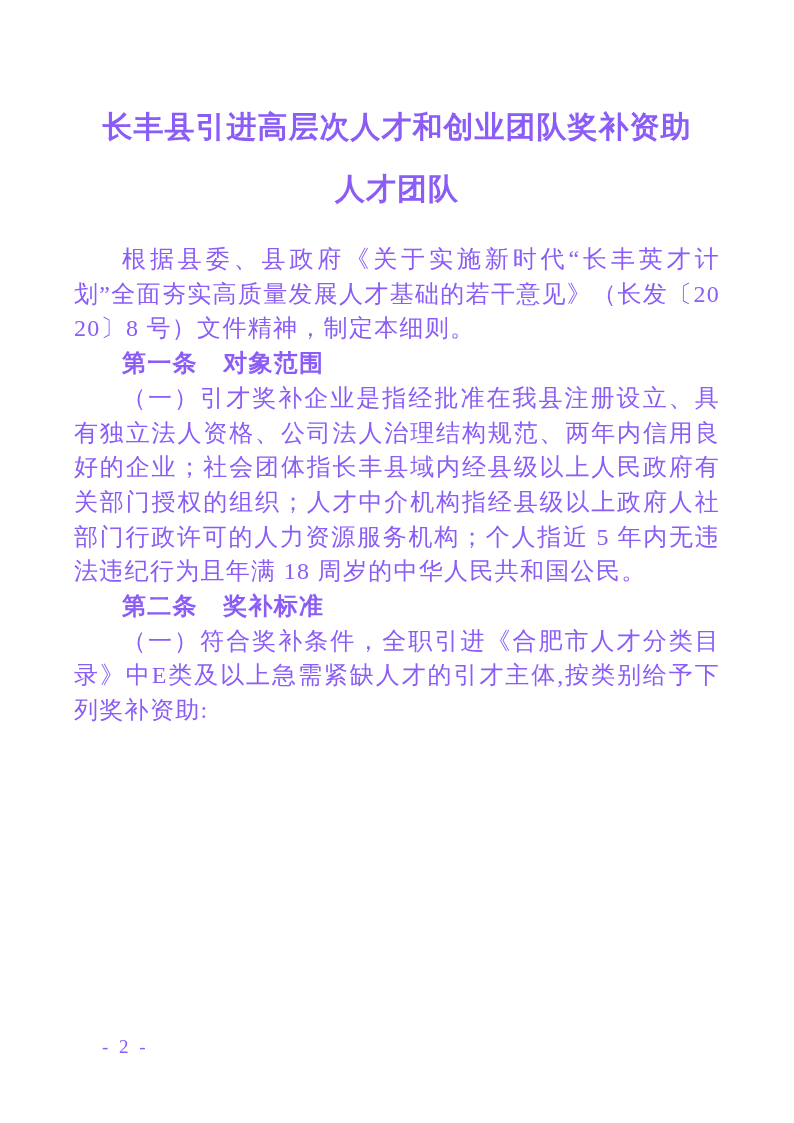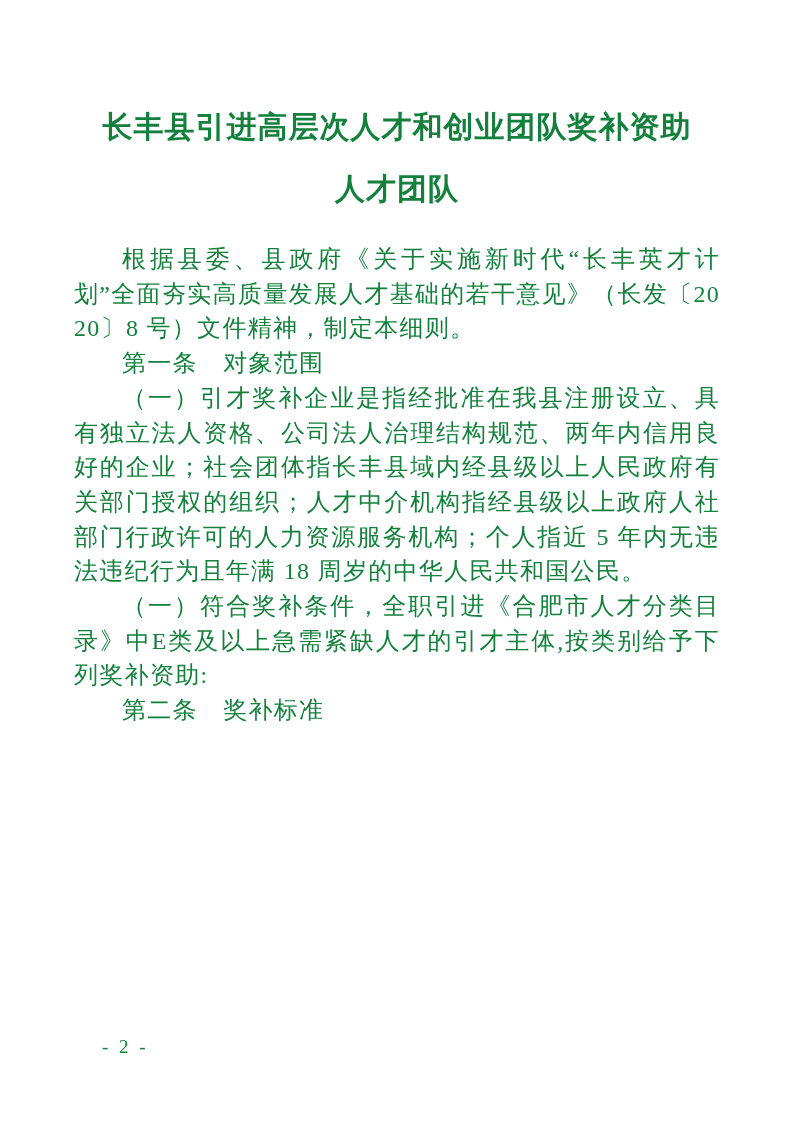--- a/index.html
+++ b/index.html
@@ -5,21 +5,21 @@
   html, body {
     margin: 0;
     padding: 0;
     background: #ffffff;
   }
   .page {
     position: relative;
     width: 794px;
     height: 1123px;
     background: #ffffff;
-    color: #15803d;
+    color: #8b5cf6;
     overflow: hidden;
     font-family: "Liberation Serif", "DejaVu Serif", serif;
   }
   .content {
     position: absolute;
     left: 74px;
     top: 96px;
     width: 646px;
   }
   .title-block {
@@ -37,21 +37,21 @@
     margin: 0;
     font-size: 24px;
     line-height: 34.7px;
     text-indent: 2em;
     text-align: justify;
     text-justify: inter-character;
     letter-spacing: 1.3px;
     word-break: break-all;
   }
   .para.heading {
-    font-weight: normal;
+    font-weight: bold;
     font-family: "Liberation Sans", "DejaVu Sans", sans-serif;
   }
   .page-number {
     position: absolute;
     left: 102px;
     top: 1036px;
     font-size: 19px;
     letter-spacing: 3px;
     font-family: "Liberation Serif", "DejaVu Serif", serif;
   }
@@ -68,22 +68,22 @@
     </div>
 
     <p class="para">根据县委、县政府《关于实施新时代“长丰英才计划”全面夯实高质量发展人才基础的若干意见》（长发〔2020〕8 号）文件精神，制定本细则。</p>
 
     <p class="para heading">第一条　对象范围</p>
 
     <p class="para">（一）引才奖补企业是指经批准在我县注册设立、具有独立法人资格、公司法人治理结构规范、两年内信用良好的企业；社会团体指长丰县域内经县级以上人民政府有关部门授权的组织；人才中介机构指经县级以上政府人社部门行政许可的人力资源服务机构；个人指近 5 年内无违法违纪行为且年满 18 周岁的中华人民共和国公民。</p>
 
 
 
+    <p class="para heading">第二条　奖补标准</p>
+
     <p class="para">（一）符合奖补条件，全职引进《合肥市人才分类目录》中E类及以上急需紧缺人才的引才主体,按类别给予下列奖补资助:</p>
-
-    <p class="para heading">第二条　奖补标准</p>
 
 
 
   </div>
 
   <div class="page-number">- 2 -</div>
 </div>
 
 </body></html>

